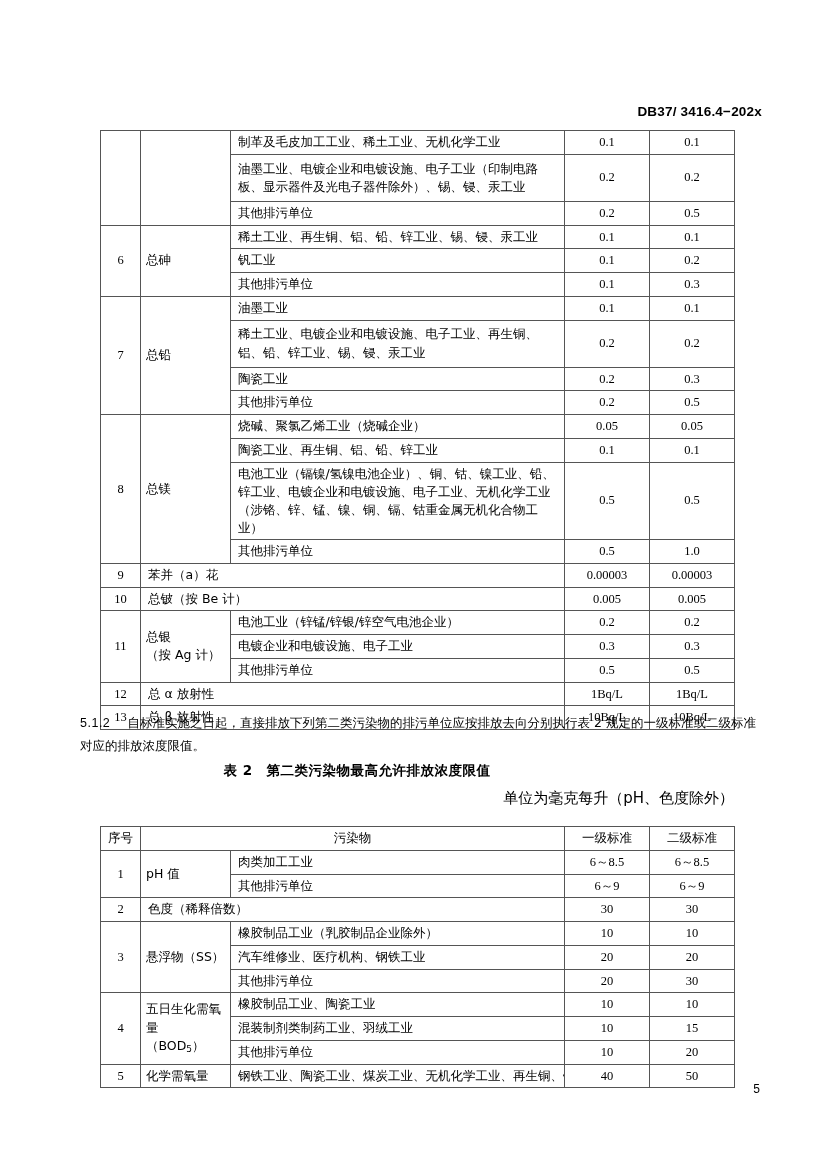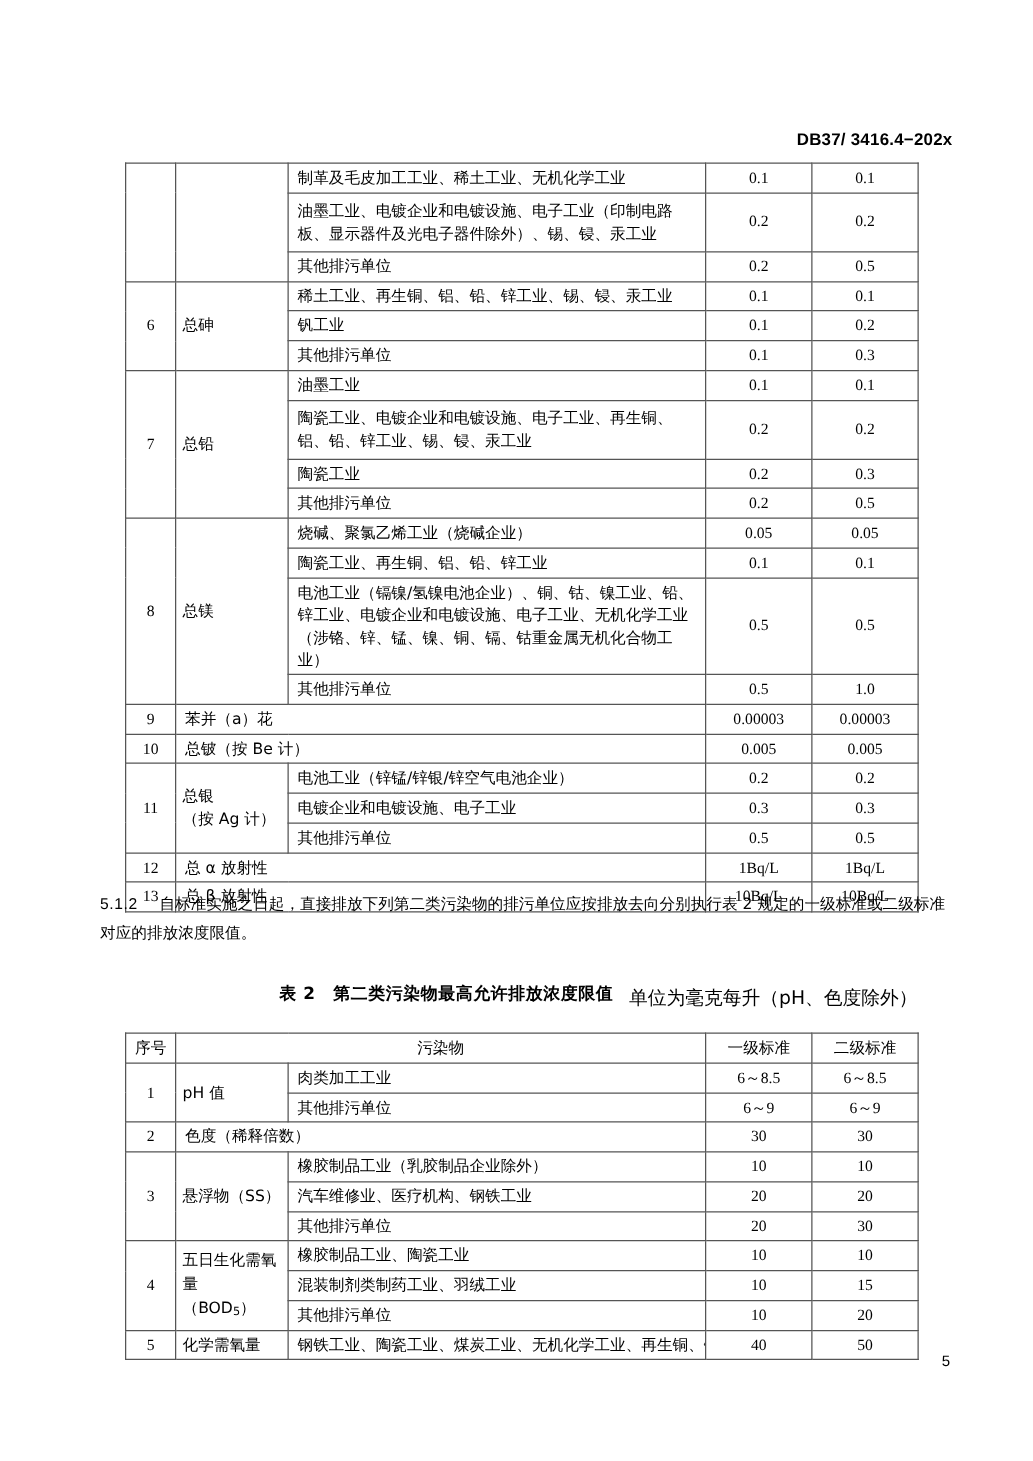--- a/index.html
+++ b/index.html
@@ -92,21 +92,20 @@
   .table-caption {
     position: absolute;
     left: 0;
     top: 762px;
     width: 706px;
     text-align: center;
     font-family: "DejaVu Sans", "Liberation Sans", sans-serif;
     font-size: 13.5px;
     font-weight: bold;
     letter-spacing: 0.5px;
-    margin-top: 24px;
   }
   .unit-note {
     position: absolute;
     right: 96px;
     top: 789px;
     font-family: "DejaVu Sans", "Liberation Sans", sans-serif;
     font-size: 15px;
   }
   
   .page-number {
@@ -172,21 +171,21 @@
       </tr>
 
       <tr>
         <td class="num" rowspan="4">7</td>
         <td class="name cjk" rowspan="4">总铅</td>
         <td class="desc cjk">油墨工业</td>
         <td class="val">0.1</td>
         <td class="val">0.1</td>
       </tr>
       <tr>
-        <td class="desc cjk twoline" style="height:42px">陶瓷工业、电镀企业和电镀设施、电子工业、再生铜、铝、铅、锌工业、锡、锓、汞工业</td>
+        <td class="desc cjk twoline" style="height:42px">稀土工业、电镀企业和电镀设施、电子工业、再生铜、铝、铅、锌工业、锡、锓、汞工业</td>
         <td class="val">0.2</td>
         <td class="val">0.2</td>
       </tr>
       <tr>
         <td class="desc cjk">陶瓷工业</td>
         <td class="val">0.2</td>
         <td class="val">0.3</td>
       </tr>
       <tr>
         <td class="desc cjk">其他排污单位</td>

